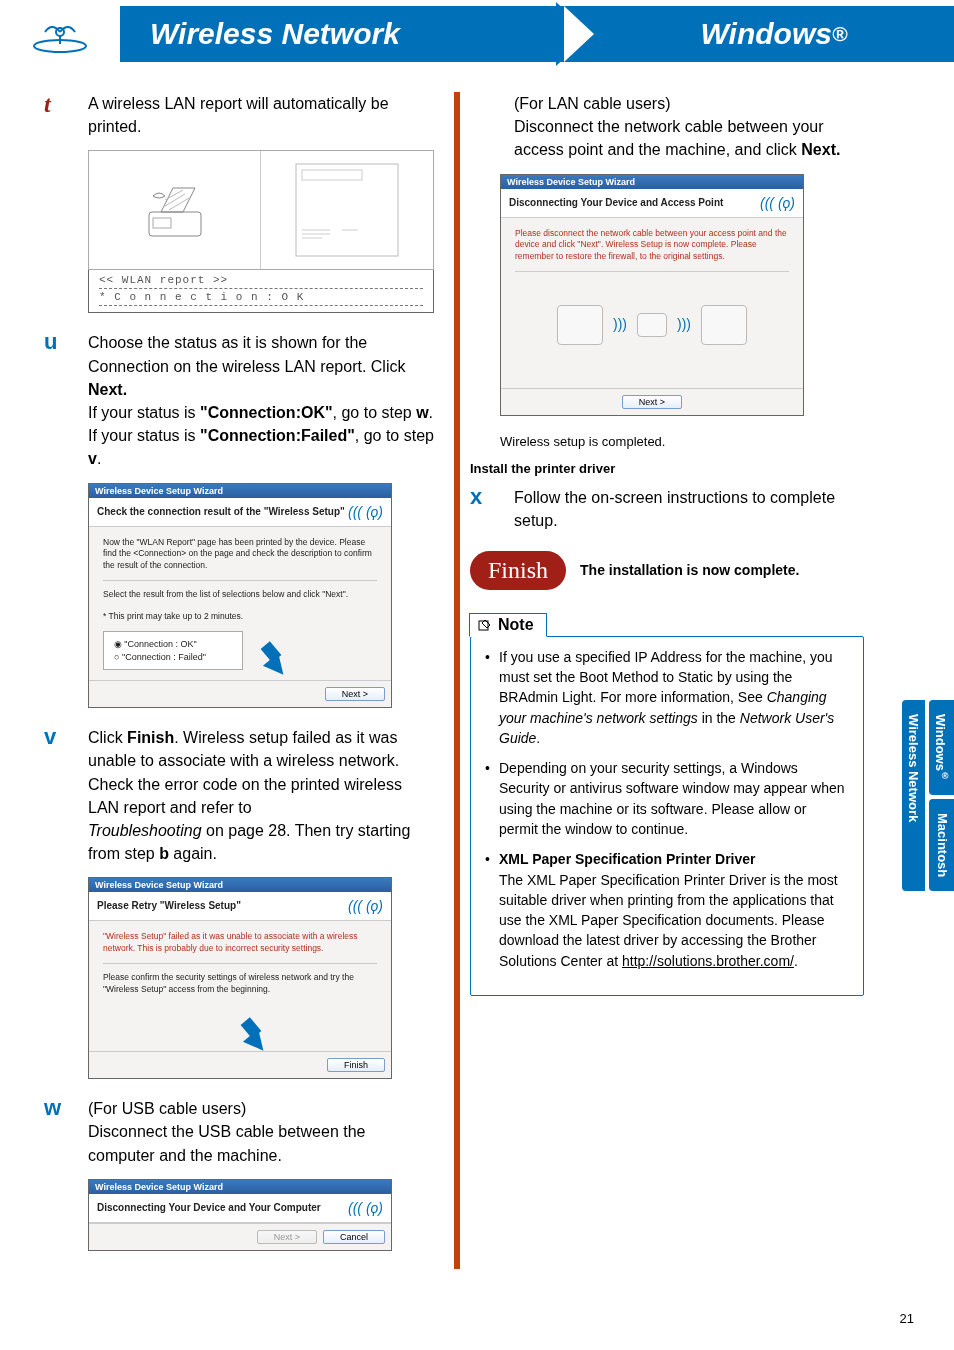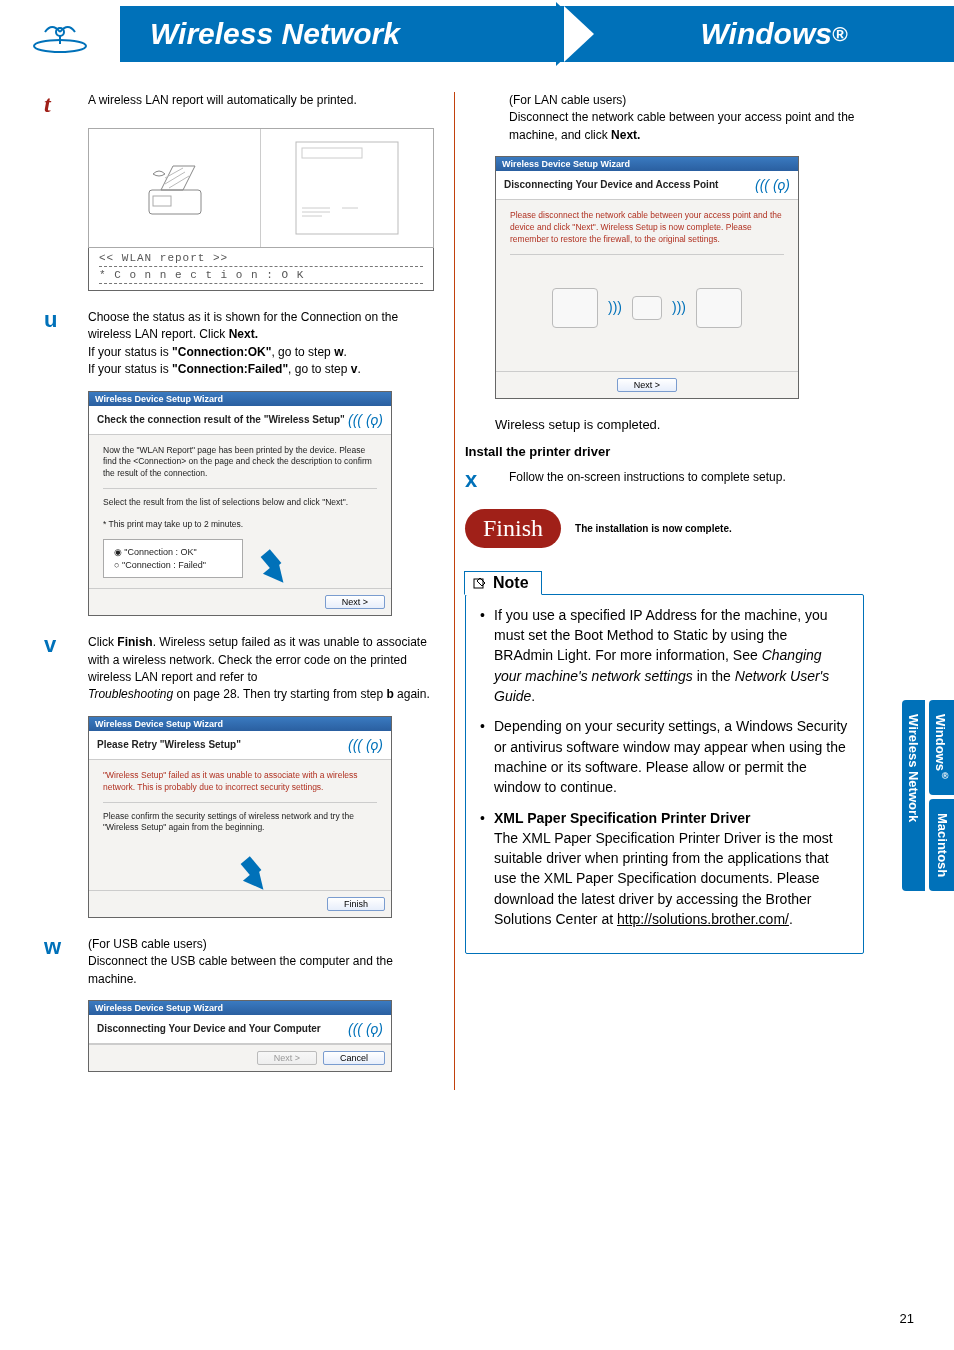--- a/index.html
+++ b/index.html
@@ -70,39 +70,39 @@
   .columns {
     display: flex;
     padding: 30px 20px 0 44px;
     gap: 0;
   }
   .col {
     width: 410px;
     position: relative;
   }
   .col-left { padding-right: 20px; }
-  .col-right { padding-left: 40px; border-left: 1px solid #c2410c; }
+  .col-right { padding-left: 40px; border-left: 6px solid #c2410c; }
   .step {
     display: flex;
     gap: 14px;
     margin-bottom: 12px;
   }
   .step-letter {
     color: #0071b9;
     font-weight: bold;
     font-size: 22px;
     font-family: Arial, sans-serif;
     width: 30px;
     flex-shrink: 0;
     line-height: 1;
   }
   .step-letter.red { color: #a02018; font-family: Georgia, serif; font-style: italic; font-size: 24px; }
   .step-body {
     flex: 1;
-    font-size: 12px;
+    font-size: 16px;
     line-height: 1.45;
   }
   .strong { font-weight: bold; }
   .italic { font-style: italic; }
   .wlan-report {
     margin: 10px 0 18px 44px;
   }
   .wlan-top {
     border: 1px solid #aaa;
     height: 120px;
@@ -215,21 +215,21 @@
     margin: 18px 0 22px;
   }
   .finish-pill {
     background: #a02018;
     color: #fff;
     font-size: 24px;
     padding: 6px 18px;
     border-radius: 28px;
     font-family: Georgia, serif;
   }
-  .finish-text { font-weight: bold; font-size: 10px; line-height:1.3; }
+  .finish-text { font-weight: bold; font-size: 14px; line-height:1.3; }
   .note-box {
     border: 1px solid #0071b9;
     border-radius: 2px;
   }
   .note-tab {
     display: inline-flex;
     align-items: center;
     gap: 6px;
     border: 1px solid #0071b9;
     border-bottom: 1px solid #fff;
@@ -380,21 +380,21 @@
 
     <div class="wizard">
       <div class="wizard-titlebar">Wireless Device Setup Wizard</div>
       <div class="wizard-header">
         <div class="htxt">Please Retry "Wireless Setup"</div>
         <span class="wifi-icon">((( (ϙ)</span>
       </div>
       <div class="wizard-body" style="min-height:130px;">
         <div style="color:#b03020;">"Wireless Setup" failed as it was unable to associate with a wireless network. This is probably due to incorrect security settings.</div>
         <hr>
-        <div>Please confirm the security settings of wireless network and try the "Wireless Setup" again from the beginning.</div>
+        <div>Please confirm the security settings of wireless network and try the "Wireless Setup" access from the beginning.</div>
         <div class="arrow-tail" style="left:156px;top:98px;transform:rotate(-40deg);"></div>
         <div class="arrow-down" style="left:158px;top:112px;transform:rotate(-40deg);"></div>
       </div>
       <div class="wizard-footer">
         <button class="win-btn">Finish</button>
       </div>
     </div>
 
     <div class="step">
       <div class="step-letter">w</div>

